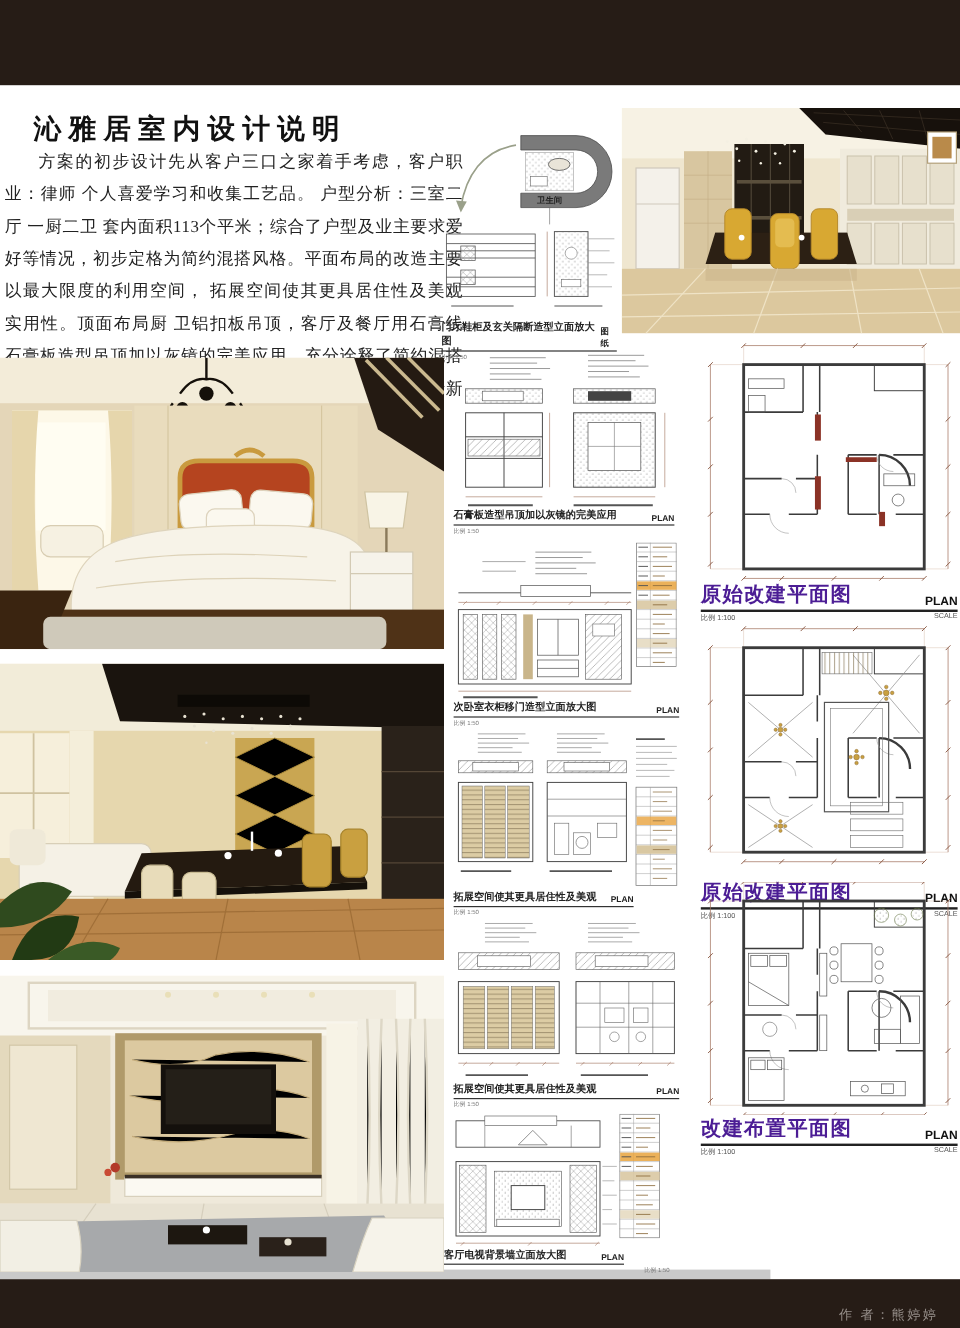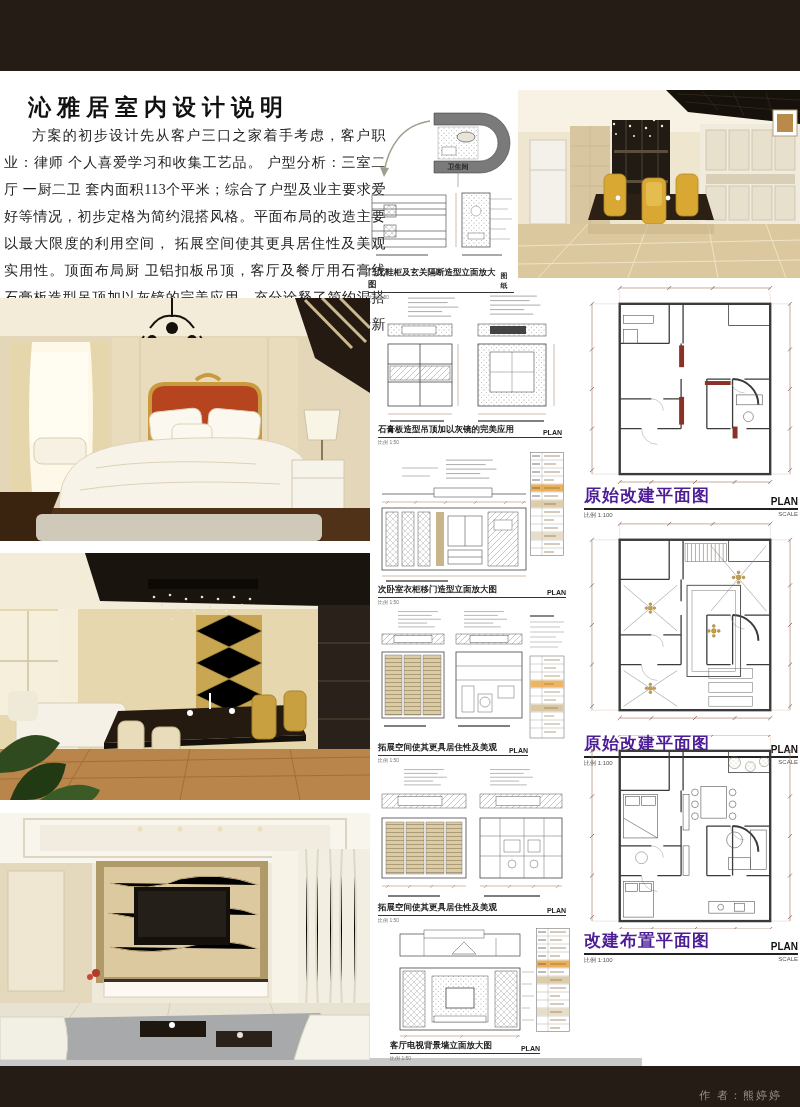--- a/index.html
+++ b/index.html
@@ -674,21 +674,21 @@
       <line x1="10" y1="128" x2="62" y2="128" stroke="#555" stroke-width="1.4"></line>
       <line x1="106" y1="128" x2="162" y2="128" stroke="#555" stroke-width="1.4"></line>
     </svg>
     <div class="elev-cap">
       <span class="t">拓展空间使其更具居住性及美观</span>
       <span class="r">PLAN</span>
     </div>
     <div class="elev-sub">比例 1:50</div>
   </div>
 
-  <div class="abs" style="left:390px;top:928px;width:188px;height:134px;">
+  <div class="abs" style="left:370px;top:928px;width:188px;height:134px;text-align:right;">
     <svg width="188" height="112" viewBox="0 0 188 112">
       <use href="#legend" x="146" y="0" width="34" height="104"></use>
 
       <g stroke="#444" stroke-width="0.7" fill="none">
           <rect x="10" y="6" width="120" height="22"></rect>
         </g>
       <rect x="34" y="2" width="60" height="8" fill="#fff" stroke="#555" stroke-width="0.5"></rect>
       <polygon points="62,26 74,14 86,26" fill="none" stroke="#666" stroke-width="0.6"></polygon>
       <g stroke="#666" stroke-width="0.5">
           <line x1="34" y1="10" x2="34" y2="28"></line>

